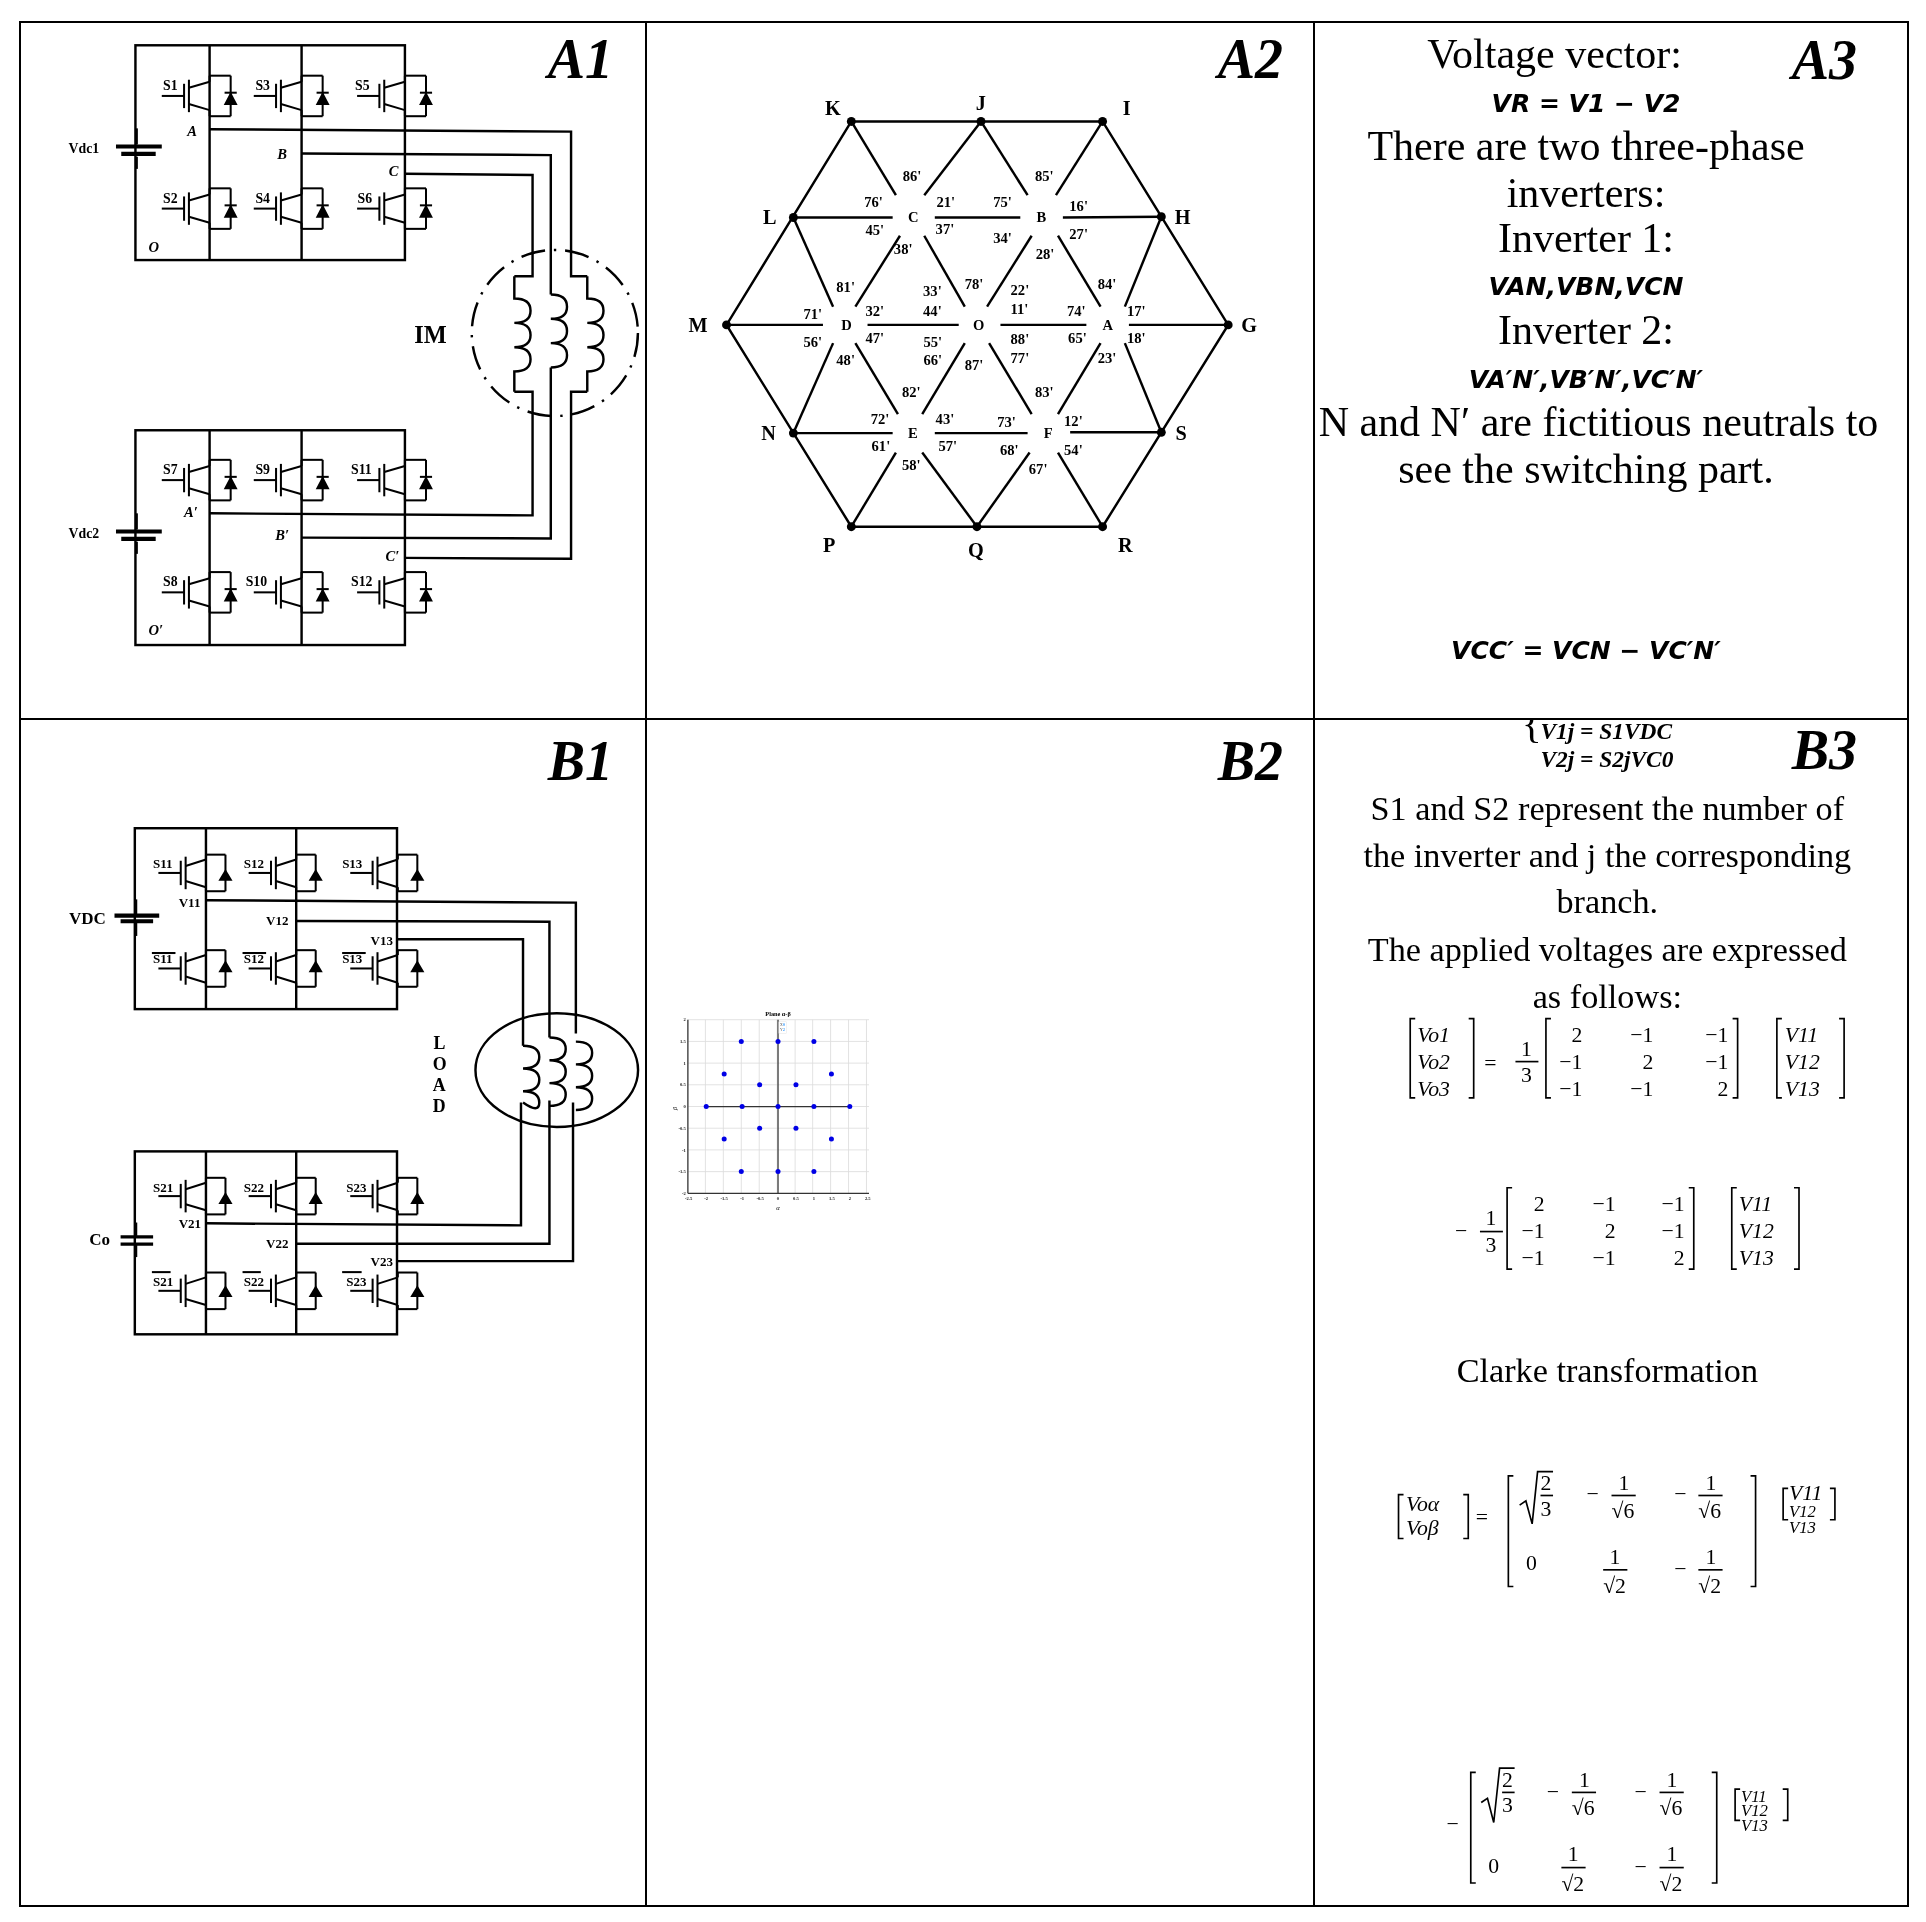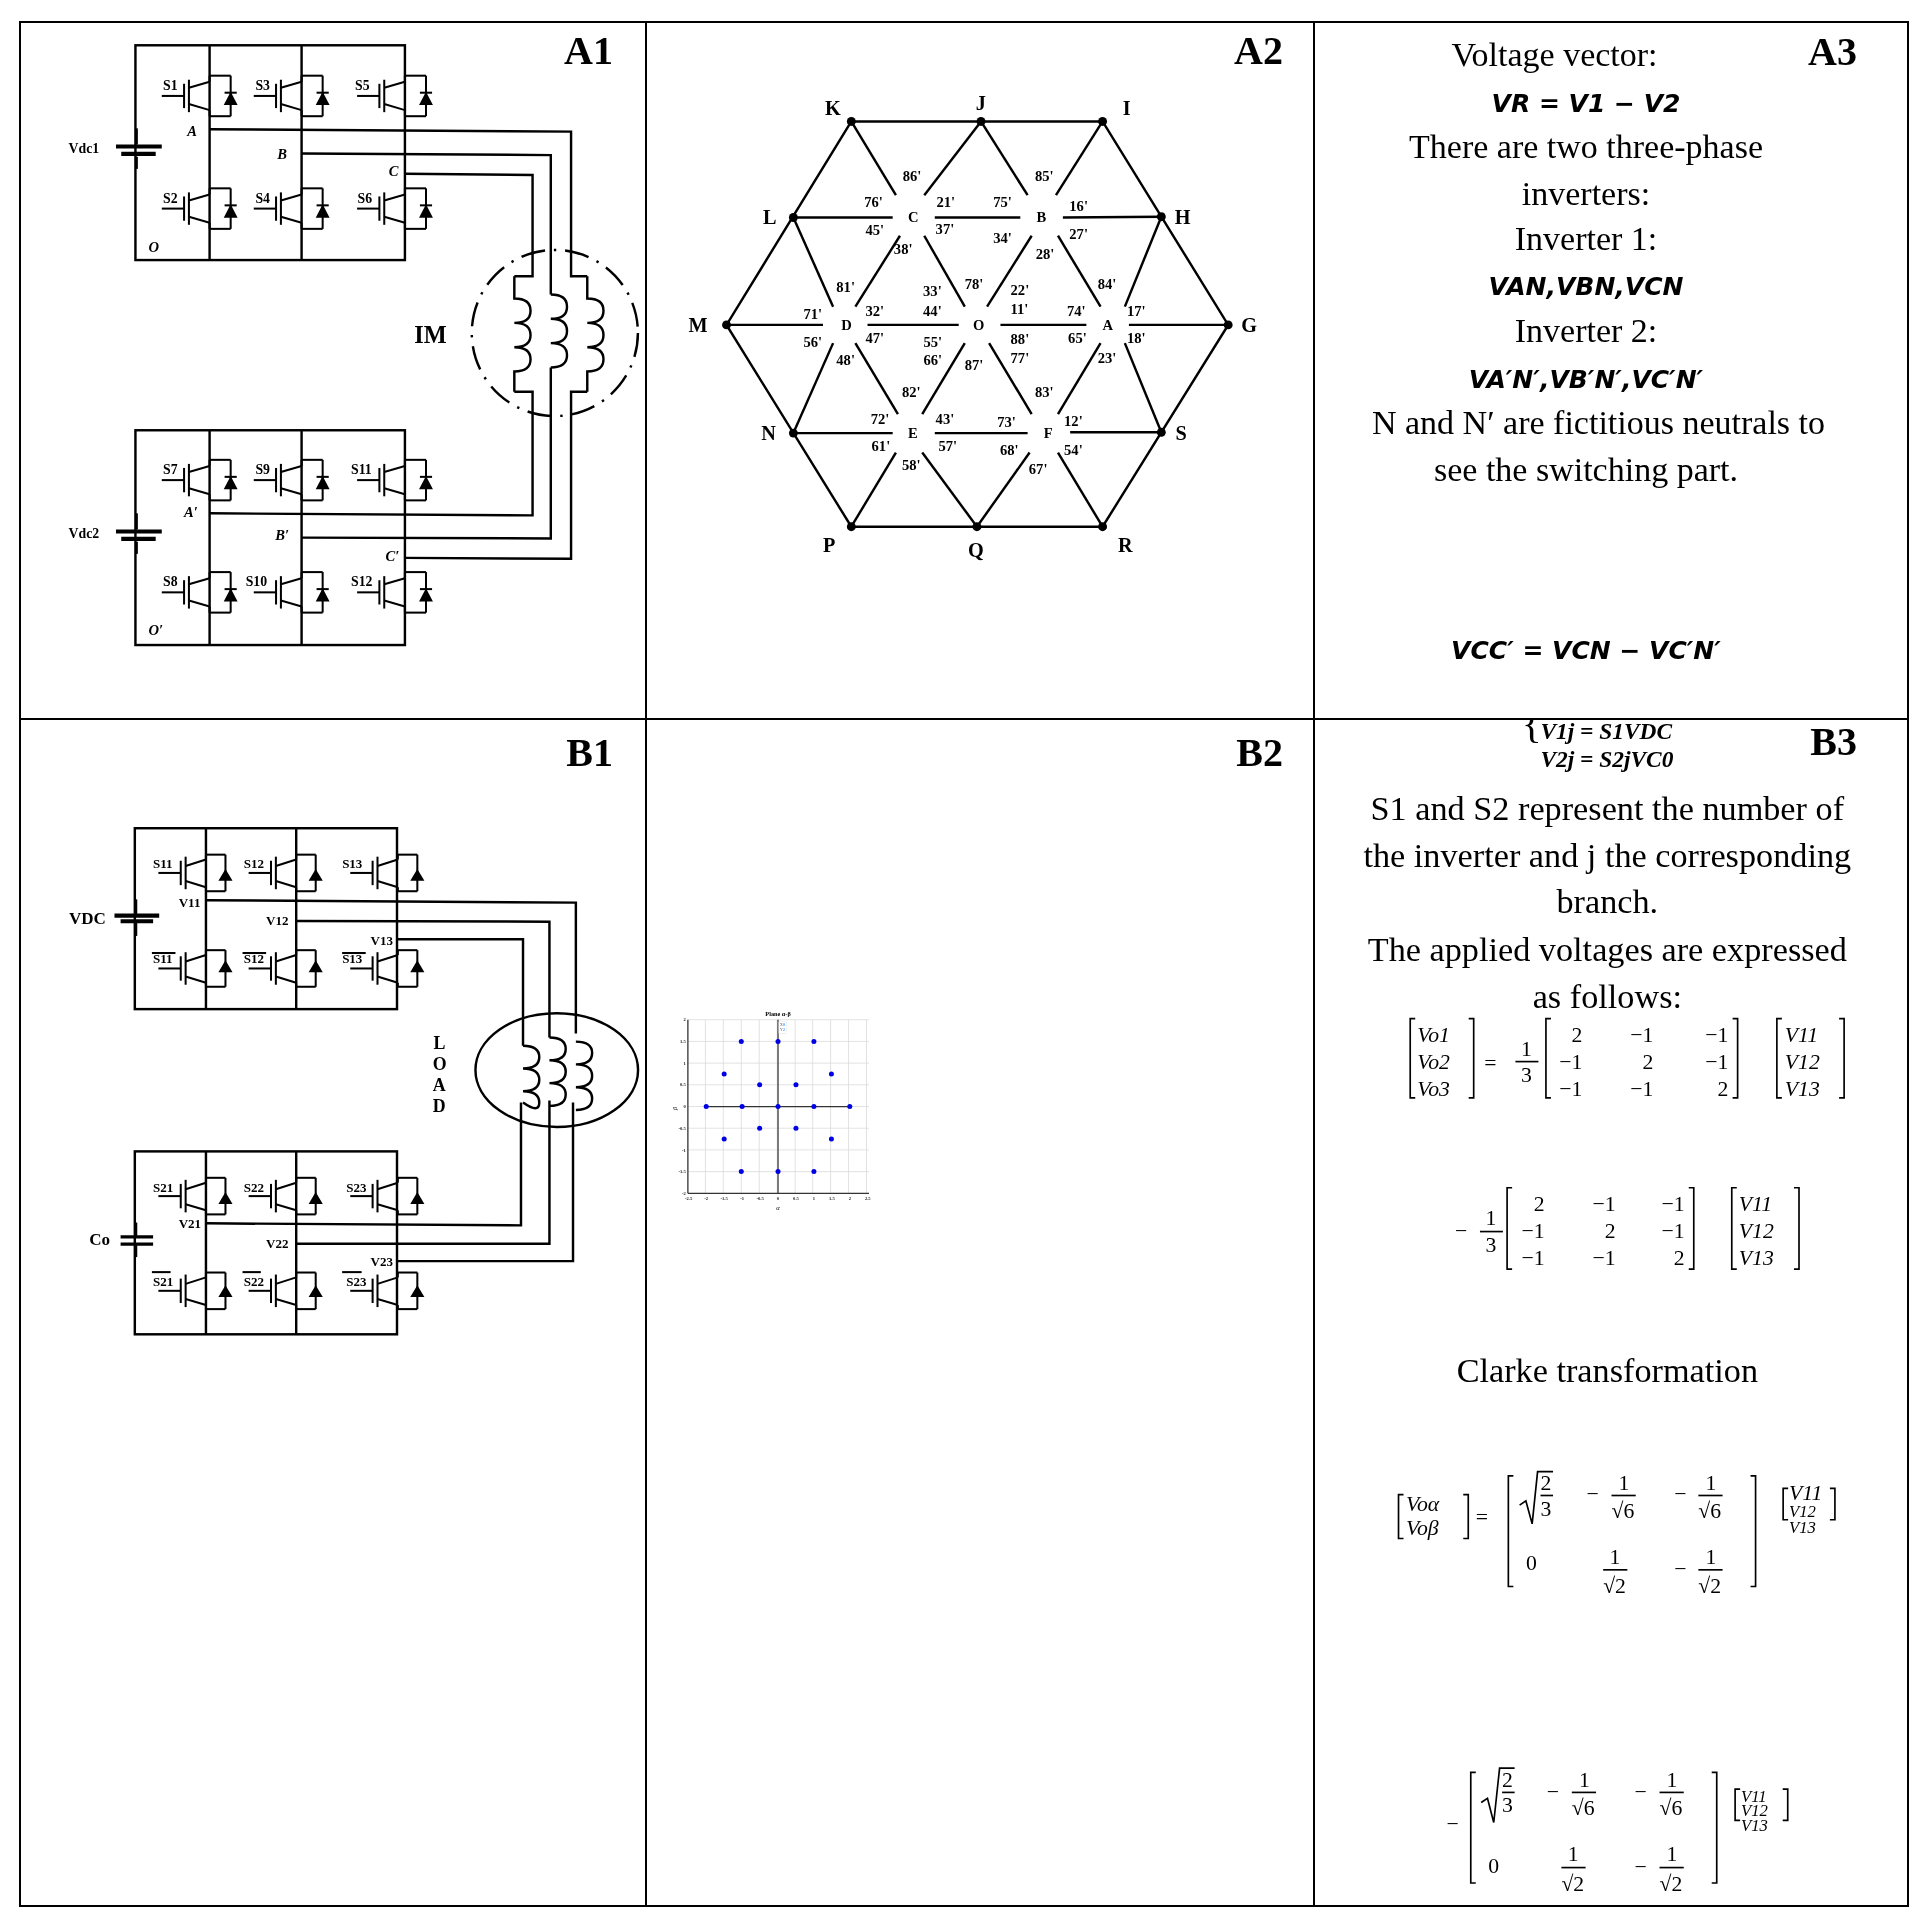--- a/index.html
+++ b/index.html
@@ -1,21 +1,21 @@
 <!DOCTYPE html>
 <html style="font-size:6.7px"><head>
 <meta charset="utf-8">
 <style>
   html,body{margin:0;padding:0;background:#fff;}
   body{width:1926px;height:1923px;position:relative;overflow:hidden;font-family:"Liberation Serif",serif;color:#000;}
   .cell{position:absolute;border:2.5px solid #000;box-sizing:border-box;background:#fff;}
-  .panel-label{position:absolute;font-family:"Liberation Serif",serif;font-weight:bold;font-size:40px;line-height:1;}
+  .panel-label{position:absolute;font-family:"Liberation Serif",serif;font-weight:bold;font-size:56px;line-height:1;font-style:italic;}
   svg text{font-family:"Liberation Serif",serif;}
   .sans{font-family:"DejaVu Sans",sans-serif;}
-  .txt{position:absolute;left:0;right:0;text-align:center;font-family:"Liberation Serif",serif;font-size:34px;line-height:47px;}
+  .txt{position:absolute;left:0;right:0;text-align:center;font-family:"Liberation Serif",serif;font-size:42px;line-height:47px;}
   .math{position:absolute;left:0;right:0;text-align:center;font-family:"DejaVu Sans",sans-serif;font-weight:bold;font-style:italic;font-size:25px;line-height:35px;}
 </style>
 </head>
 <body>
 
 <div class="cell" style="left:19px;top:21px;width:629px;height:700px;">
   <div class="panel-label" style="right:33px;top:8.4px;">A1</div>
   <svg width="626" height="697" viewBox="0 0 1540 1720" style="position:absolute;left:0;top:0;">
     <g fill="none" stroke="#000" stroke-width="6">
 

